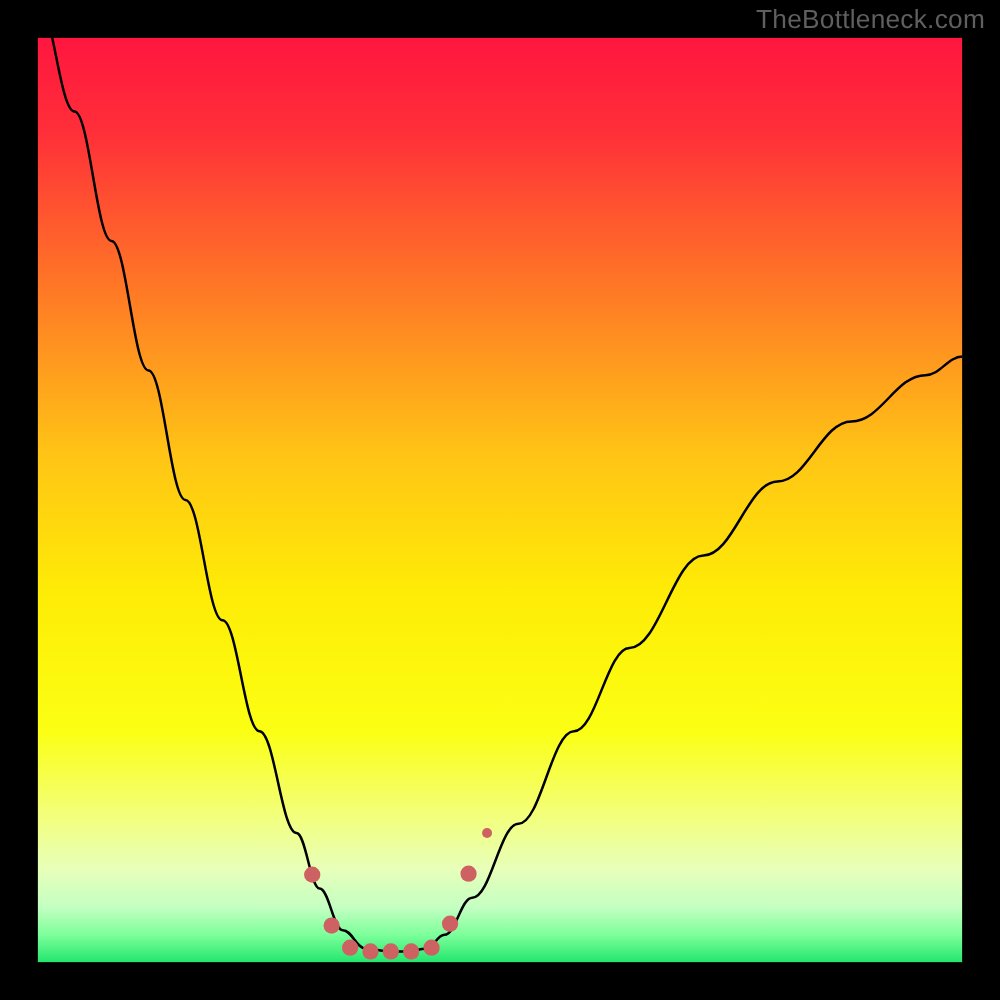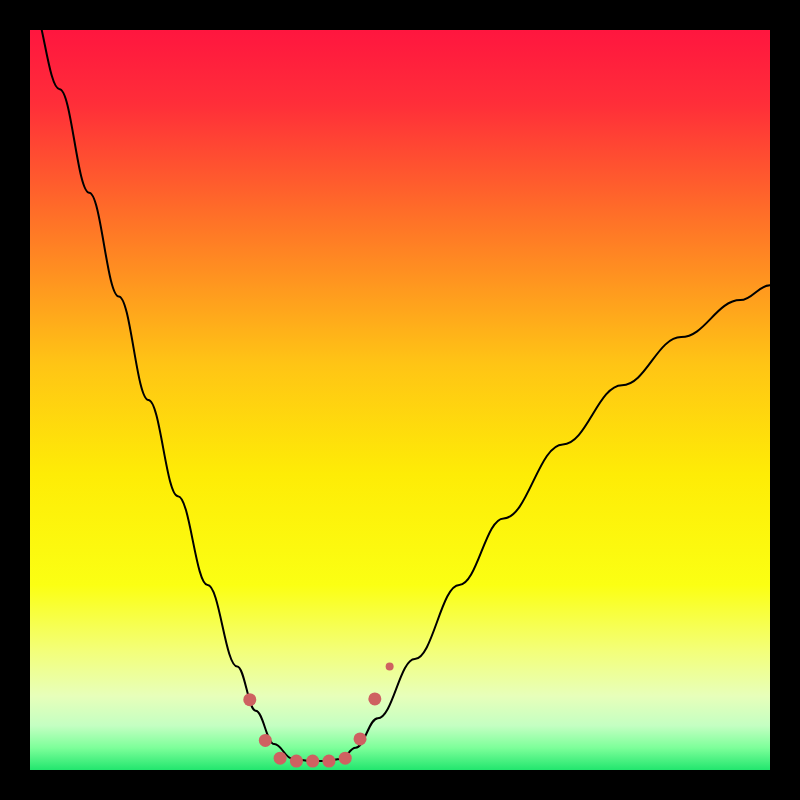--- a/index.html
+++ b/index.html
@@ -83,13 +83,14 @@
           <circle cx="266.4" cy="731.12" r="6.5" fill="#ce6161"></circle>
           <circle cx="282.68" cy="731.12" r="6.5" fill="#ce6161"></circle>
           <circle cx="298.96" cy="731.12" r="6.5" fill="#ce6161"></circle>
           <circle cx="315.24" cy="728.16" r="6.5" fill="#ce6161"></circle>
           <circle cx="330.04" cy="708.92" r="6.5" fill="#ce6161"></circle>
           <circle cx="344.84000000000003" cy="668.96" r="6.5" fill="#ce6161"></circle>
           <circle cx="359.64" cy="636.4" r="4" fill="#ce6161"></circle>
         </g>
     </svg>
   </div>
+  <div class="watermark">TheBottleneck.com</div>
 </div>
 
 </body></html>

